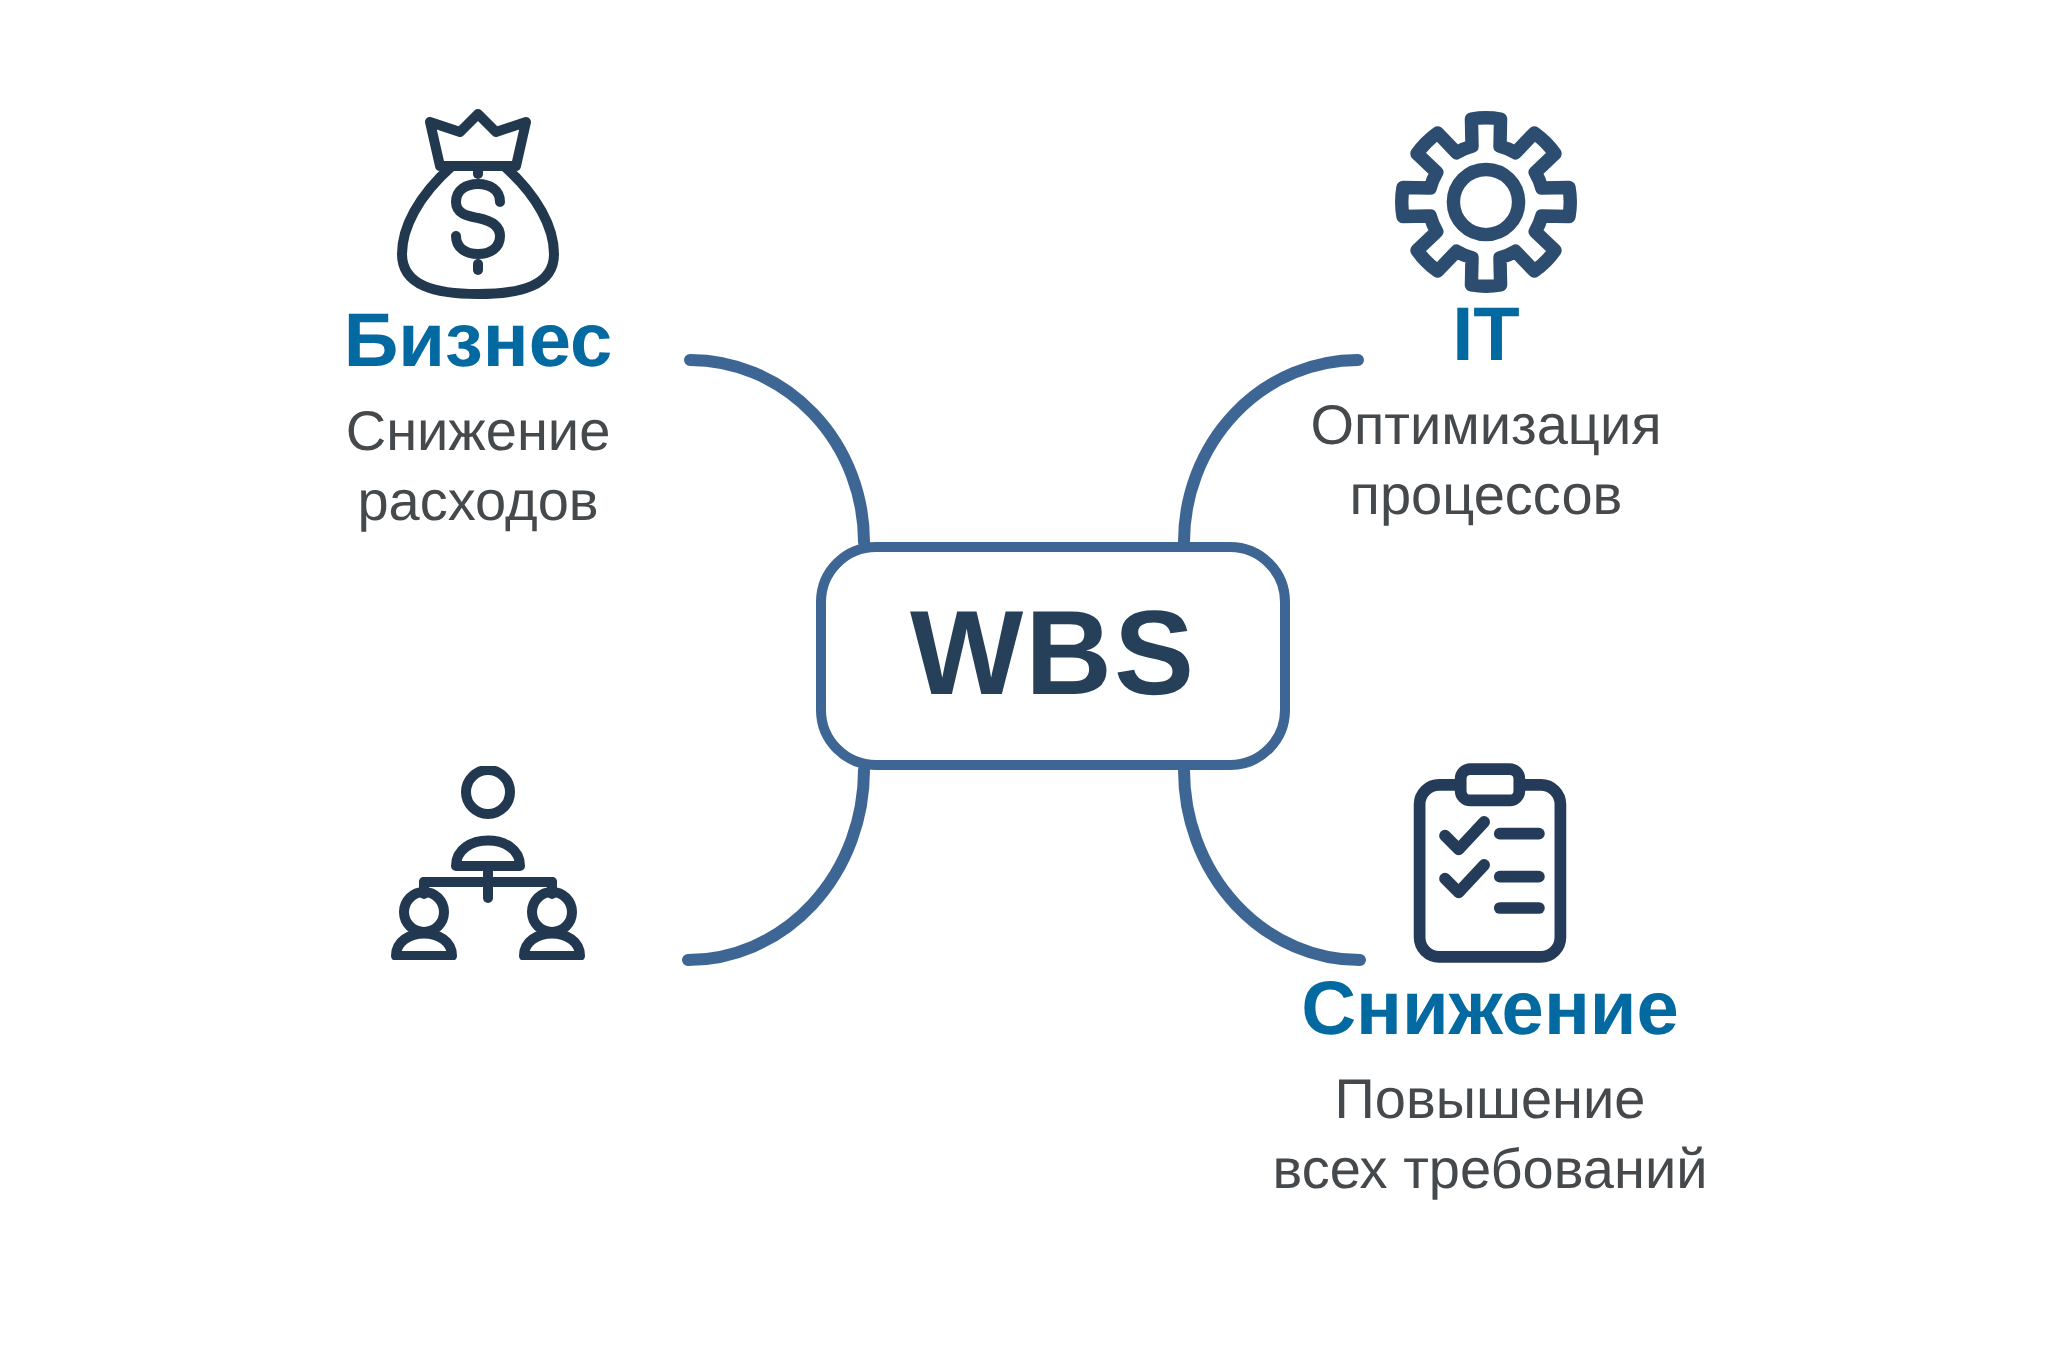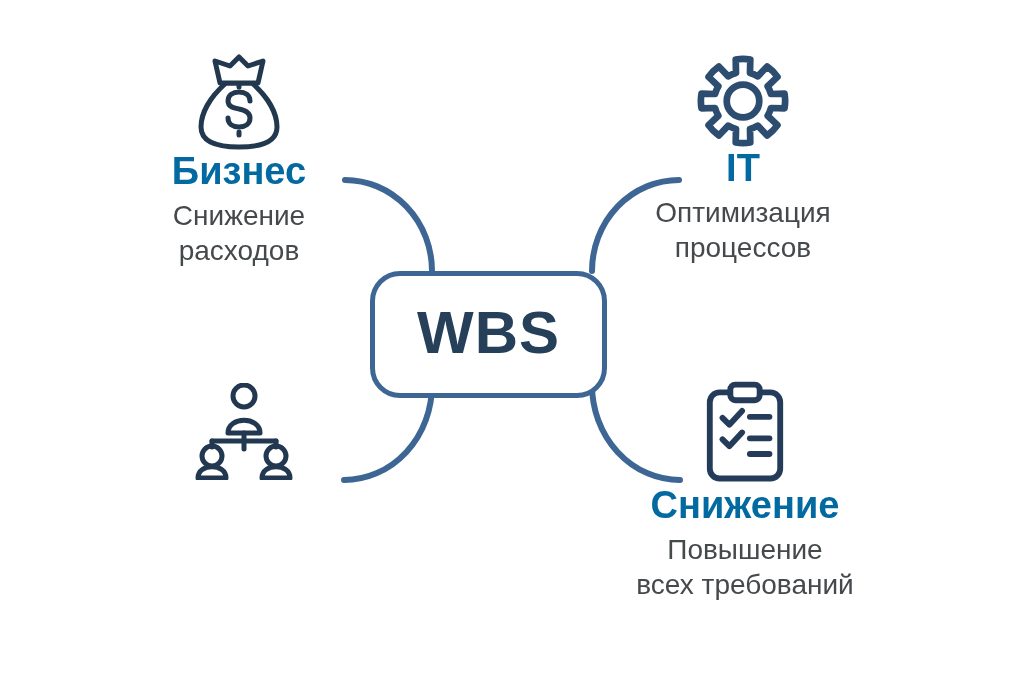--- a/index.html
+++ b/index.html
@@ -5,22 +5,22 @@
   html,body{margin:0;padding:0;background:#fff;}
   .canvas{
     position:relative;
     width:1024px;height:683px;
     background:#ffffff;
     font-family:"Liberation Sans", sans-serif;
     overflow:hidden;
   }
   .connectors{position:absolute;left:0;top:0;width:1024px;height:683px;}
   .wbs-box{
-    position:absolute;left:370px;top:271px;
-    width:237px;height:127px;box-sizing:border-box;
+    position:absolute;left:408px;top:271px;
+    width:237px;height:114px;box-sizing:border-box;
     border:5px solid #3d6695;border-radius:30px;
     background:#ffffff;
     display:flex;align-items:center;justify-content:center;
   }
   .wbs-label{
     font-size:60px;font-weight:bold;color:#264059;letter-spacing:1px;
     padding-bottom:4px;
   }
   .quad{
     position:absolute;width:320px;

